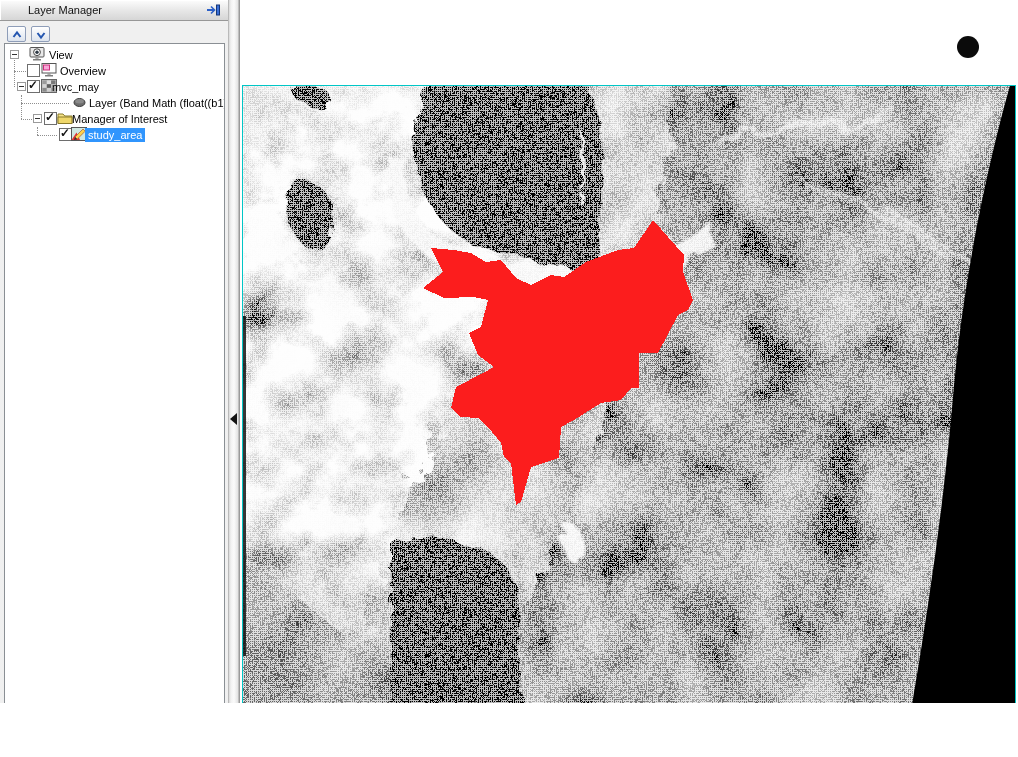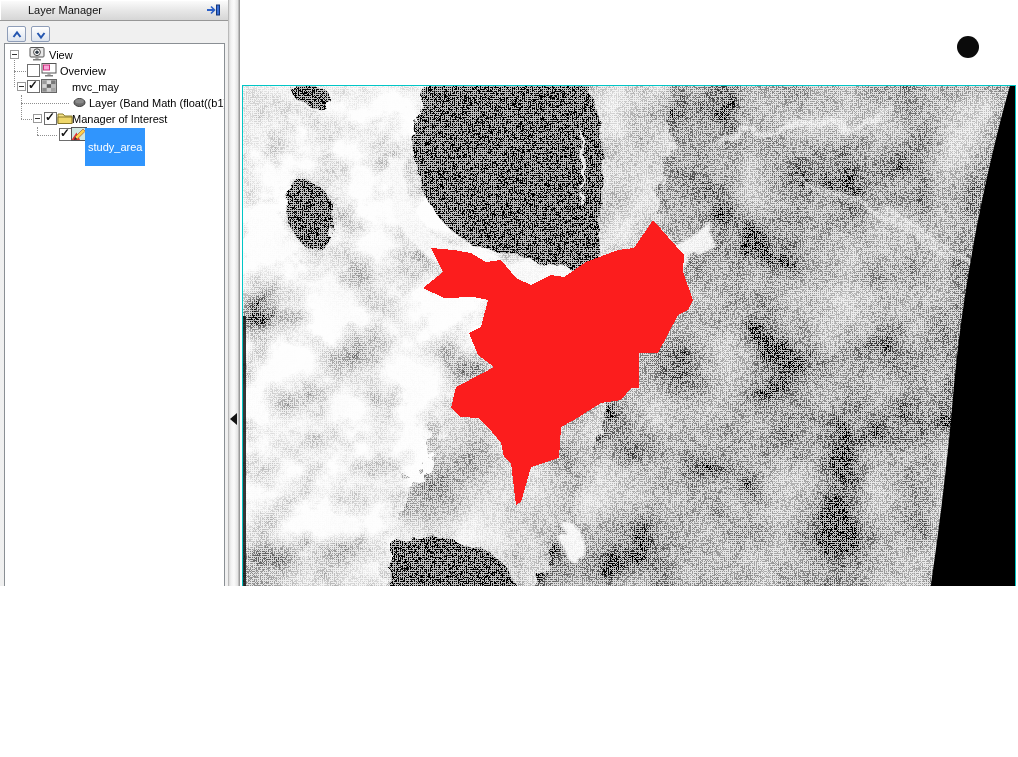--- a/index.html
+++ b/index.html
@@ -1,36 +1,36 @@
 <!DOCTYPE html>
 <html><head>
 <meta charset="utf-8">
 <style>
   html,body{margin:0;padding:0;background:#fff;}
-  .app{position:relative;width:1018px;height:586px;overflow:hidden;
+  .app{position:relative;width:1018px;height:703px;overflow:hidden;
        font-family:"Liberation Sans",sans-serif;background:#701a75;}
 
   
   .panel{position:absolute;left:0;top:0;width:228px;height:757px;background:#f0f0f0;}
   .titlebar{position:absolute;left:0;top:0;width:228px;height:20px;
     background:linear-gradient(#fdfdfd,#e6e6e6 55%,#d6d6d6);
     border-bottom:1px solid #979797;box-shadow:inset 0 1px 0 #fff, inset 1px 0 0 #fff;}
   .titlebar .title{position:absolute;left:28px;top:0;line-height:20px;font-size:11px;color:#111;}
   .dockbtn{position:absolute;right:6px;top:3px;width:16px;height:14px;cursor:pointer;}
   .toolbar{position:absolute;left:0;top:21px;width:228px;height:22px;}
   .tbtn{position:absolute;top:5px;width:19px;height:16px;border:1px solid #8e9db8;border-radius:2px;
         background:linear-gradient(#ffffff,#dde4ee);padding:0;cursor:pointer;}
   .tbtn svg{display:block;margin:1px auto 0;}
   .tbtn.up{left:7px}.tbtn.down{left:31px}
 
   .treebox{position:absolute;left:4px;top:43px;width:219px;height:707px;
            border:1px solid #8a8f94;background:#fff;overflow:hidden;}
   .trow{position:absolute;left:0;width:100%;height:16px;}
   .tlabel{position:absolute;top:1px;font-size:11px;line-height:14px;white-space:nowrap;color:#000;}
-  .tlabel.sel{background:#3095fd;color:#fff;padding:12px 3px;}
+  .tlabel.sel{background:#3095fd;color:#fff;padding:0 3px;}
   .cbox{position:absolute;top:1px;width:11px;height:11px;background:#fff;border:1px solid #6e6e6e;}
   .chk{position:absolute;left:0px;top:-3px;font-size:12px;font-weight:bold;color:#151515;line-height:14px;}
   .expander{position:absolute;top:3px;width:9px;height:9px;background:#fff;border:1px solid #9a9a9a;box-sizing:border-box;}
   .minus{position:absolute;left:1px;top:3px;width:5px;height:1px;background:#333;}
   .ticon{position:absolute;top:0px;width:16px;height:14px;}
   .ticon svg{display:block}
   .vdot{position:absolute;width:0;border-left:1px dotted #8f8f8f;}
   .hdot{position:absolute;height:0;border-top:1px dotted #8f8f8f;}
 
   
@@ -129,21 +129,21 @@
               <rect x="5.8" y="1.5" width="4.3" height="3.7" fill="#dedede"></rect>
               <rect x="10.1" y="1.5" width="4.3" height="3.7" fill="#787878"></rect>
             <rect x="1.5" y="5.2" width="4.3" height="3.7" fill="#d6d6d6"></rect>
               <rect x="5.8" y="5.2" width="4.3" height="3.7" fill="#5f5f5f"></rect>
               <rect x="10.1" y="5.2" width="4.3" height="3.7" fill="#bcbcbc"></rect>
             <rect x="1.5" y="8.9" width="4.3" height="3.6" fill="#8b8b8b"></rect>
               <rect x="5.8" y="8.9" width="4.3" height="3.6" fill="#cfcfcf"></rect>
               <rect x="10.1" y="8.9" width="4.3" height="3.6" fill="#a2a2a2"></rect>
           </svg>
         </span>
-        <span class="tlabel" style="left:67px">mvc_may</span>
+        <span class="tlabel" style="left:47px">mvc_may</span>
       </div>
 
       <div class="trow" style="top:51px">
         <span class="ticon" style="left:68px;top:2px">
           <svg width="13" height="11" viewBox="0 0 13 11">
             <ellipse cx="6.5" cy="5.5" rx="5.5" ry="4" fill="#6d6d6d" stroke="#3c3c3c"></ellipse>
             <ellipse cx="6.5" cy="4.2" rx="4.2" ry="2.2" fill="#8a8a8a"></ellipse>
           </svg>
         </span>
         <span class="tlabel" style="left:84px">Layer (Band Math (float((b1)-</span>

